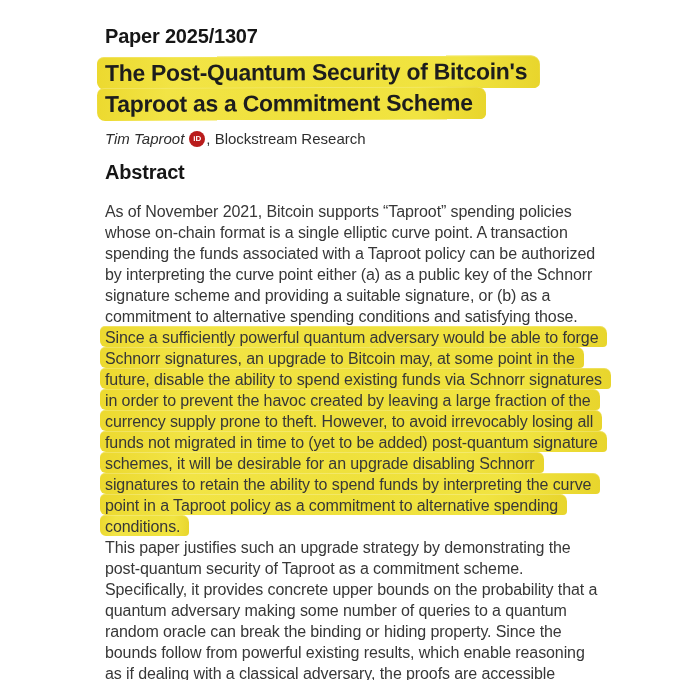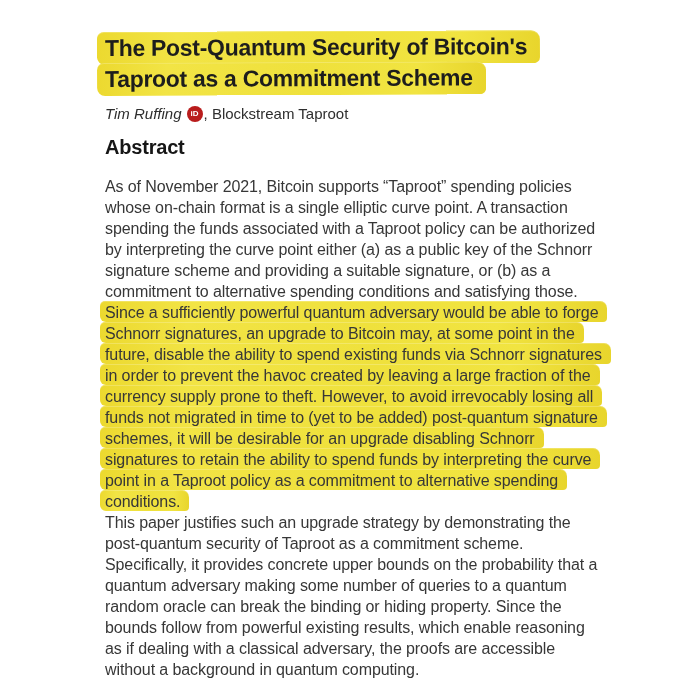--- a/index.html
+++ b/index.html
@@ -106,27 +106,28 @@
   .abstract-body p {
     margin: 0;
   }
 </style>
 </head>
 <body>
 
 <div class="page">
   <div class="content">
 
+    <h2 class="paper-id">Paper 2025/1307</h2>
 
     <h1 class="title"><mark class="marker">The Post-Quantum Security of Bitcoin's Taproot as a Commitment Scheme</mark></h1>
 
     <div class="authors">
-      <em class="author-name">Tim Ruffing</em>
+      <em class="author-name">Tim Taproot</em>
       <span class="orcid">iD</span>
-      <span class="affil">, Blockstream Taproot</span>
+      <span class="affil">, Blockstream Research</span>
     </div>
 
     <h2 class="abstract-heading">Abstract</h2>
 
     <div class="abstract-body">
       <p>As of November 2021, Bitcoin supports “Taproot” spending policies whose on-chain format is a single elliptic curve point. A transaction spending the funds associated with a Taproot policy can be authorized by interpreting the curve point either (a) as a public key of the Schnorr signature scheme and providing a suitable signature, or (b) as a commitment to alternative spending conditions and satisfying those.</p>
       <p><mark class="marker">Since a sufficiently powerful quantum adversary would be able to forge Schnorr signatures, an upgrade to Bitcoin may, at some point in the future, disable the ability to spend existing funds via Schnorr signatures in order to prevent the havoc created by leaving a large fraction of the currency supply prone to theft. However, to avoid irrevocably losing all funds not migrated in time to (yet to be added) post-quantum signature schemes, it will be desirable for an upgrade disabling Schnorr signatures to retain the ability to spend funds by interpreting the curve point in a Taproot policy as a commitment to alternative spending conditions.</mark></p>
       <p>This paper justifies such an upgrade strategy by demonstrating the post-quantum security of Taproot as a commitment scheme. Specifically, it provides concrete upper bounds on the probability that a quantum adversary making some number of queries to a quantum random oracle can break the binding or hiding property. Since the bounds follow from powerful existing results, which enable reasoning as if dealing with a classical adversary, the proofs are accessible without a background in quantum computing.</p>
     </div>
 

